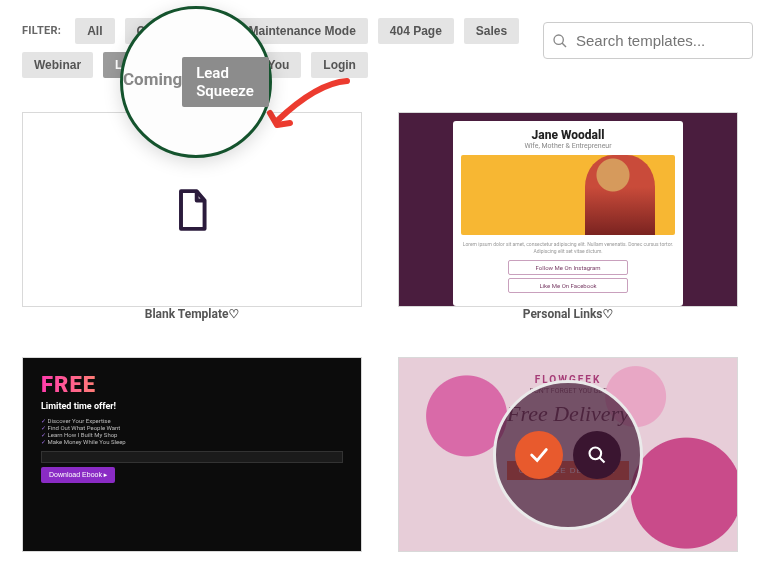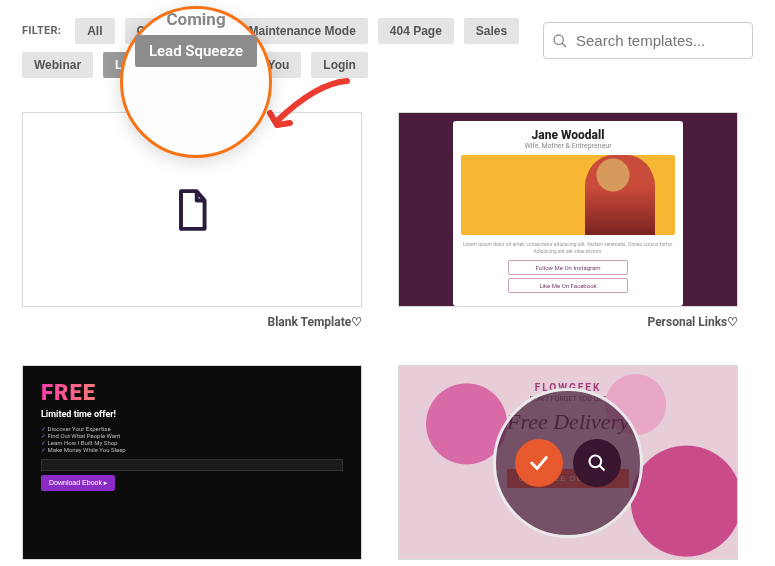--- a/index.html
+++ b/index.html
@@ -8,26 +8,26 @@
 .filters-wrap{flex:1}
 .filter-label{font-size:11px;font-weight:700;color:#666;display:inline-block;margin-right:10px;vertical-align:middle;letter-spacing:.3px}
 .filter-btn{display:inline-block;background:#e4e4e4;color:#555;font-size:12px;font-weight:600;padding:6px 12px;margin:0 6px 8px 0;border:none;cursor:pointer;border-radius:2px}
 .filter-btn.active{background:#9b9b9b;color:#fff}
 .search-box{position:relative;width:210px;border:1px solid #ccc;border-radius:4px;padding:8px 10px 8px 32px;margin-top:4px}
 .search-box input{border:none;outline:none;width:100%;font-size:15px;color:#666}
 .search-box .sicon{position:absolute;left:8px;top:50%;transform:translateY(-50%);color:#888}
 .grid{display:flex;flex-wrap:wrap;gap:36px;margin-top:26px}
 .card{width:340px}
 .thumb{width:100%;height:195px;border:1px solid #d9d9d9;background:#fff;position:relative;overflow:hidden}
-.card-title{display:flex;justify-content:flex-end;align-items:center;margin-top:8px}
+.card-title{display:flex;justify-content:center;align-items:center;margin-top:0}
 .card-title span{font-size:12px;font-weight:700;color:#555}
 .heart{color:#aaa;font-size:16px}
 
 
-.zoom-bubble{position:absolute;width:152px;height:152px;border-radius:50%;border:3px solid #f97316;background:#fdfdfd;box-shadow:0 4px 18px rgba(0,0,0,.15);display:flex;flex-direction:column;justify-content:flex-start;align-items:center;z-index:30;left:98px;top:-12px}
+.zoom-bubble{position:absolute;width:152px;height:152px;border-radius:50%;border:3px solid #14532d;background:#fdfdfd;box-shadow:0 4px 18px rgba(0,0,0,.15);display:flex;flex-direction:row;justify-content:flex-start;align-items:center;z-index:30;left:98px;top:-12px}
 .zoom-bubble .zb-top{font-size:17px;font-weight:700;color:#888;margin-bottom:6px}
 .zoom-bubble .zb-tag{background:#8c8c8c;color:#fff;font-weight:600;font-size:15px;padding:7px 14px;border-radius:2px}
 
 
 .red-arrow{position:absolute;left:240px;top:55px;z-index:29;color:#ec3b2f}
 
 
 .page-icon{position:absolute;left:50%;top:50%;transform:translate(-50%,-50%);color:#2b1b3c}
 
 

